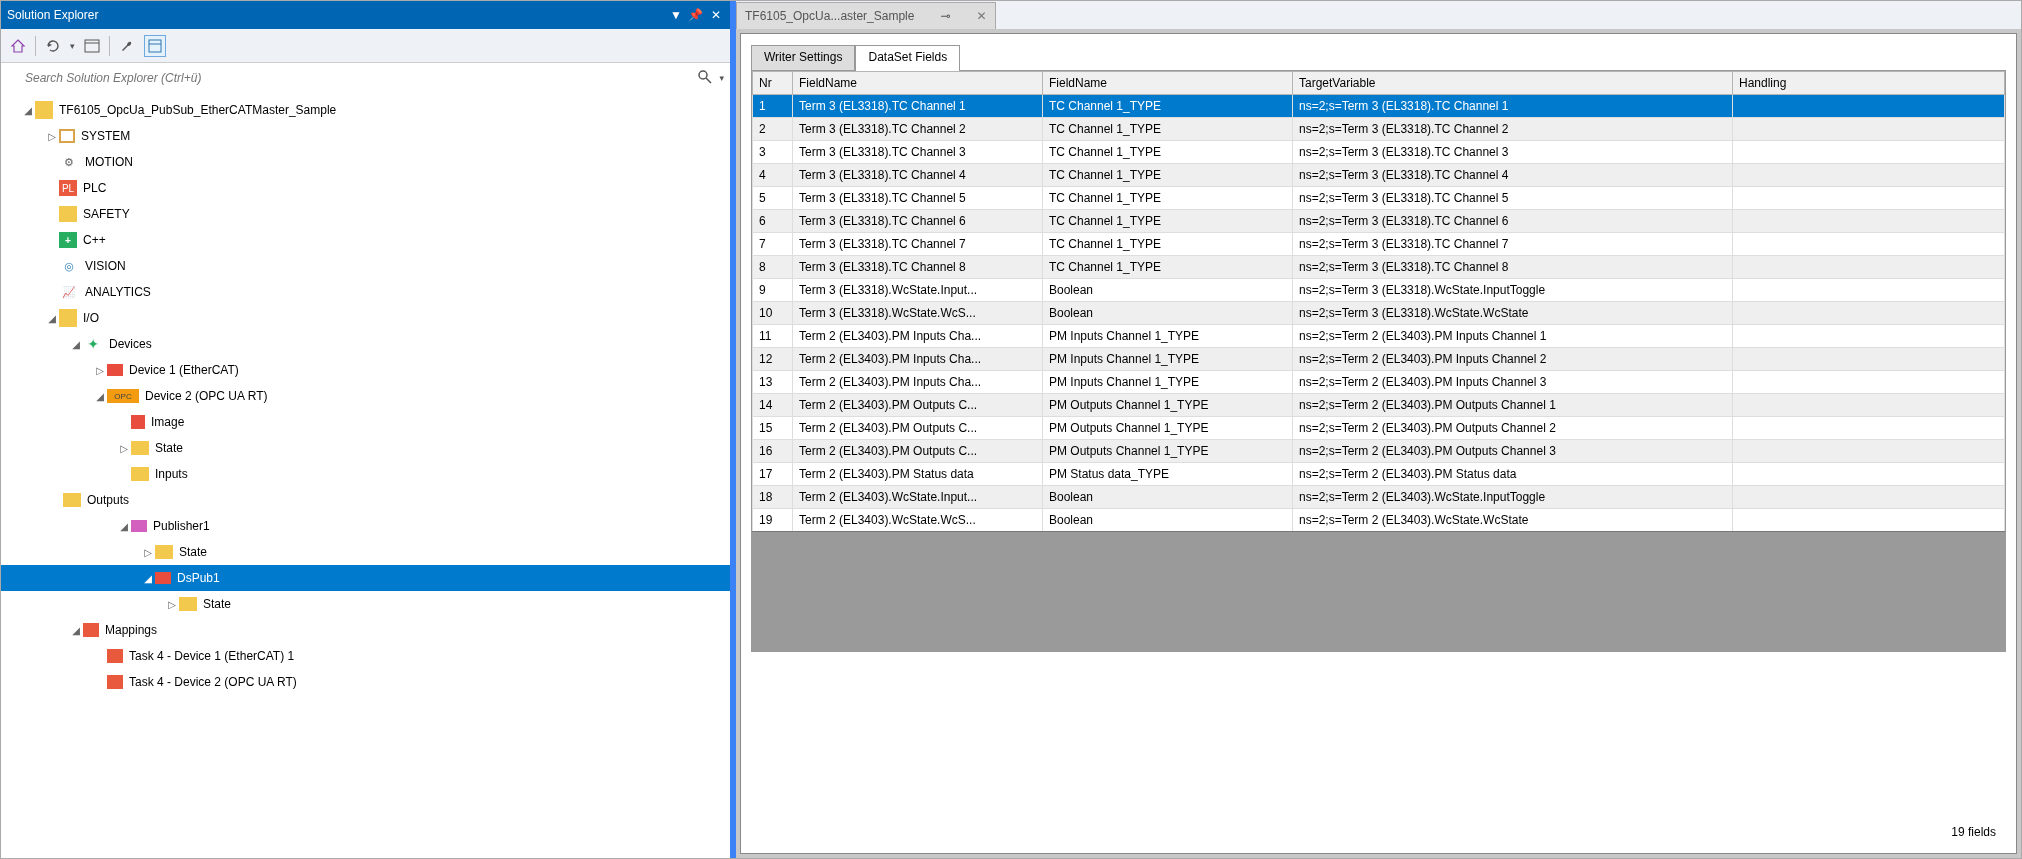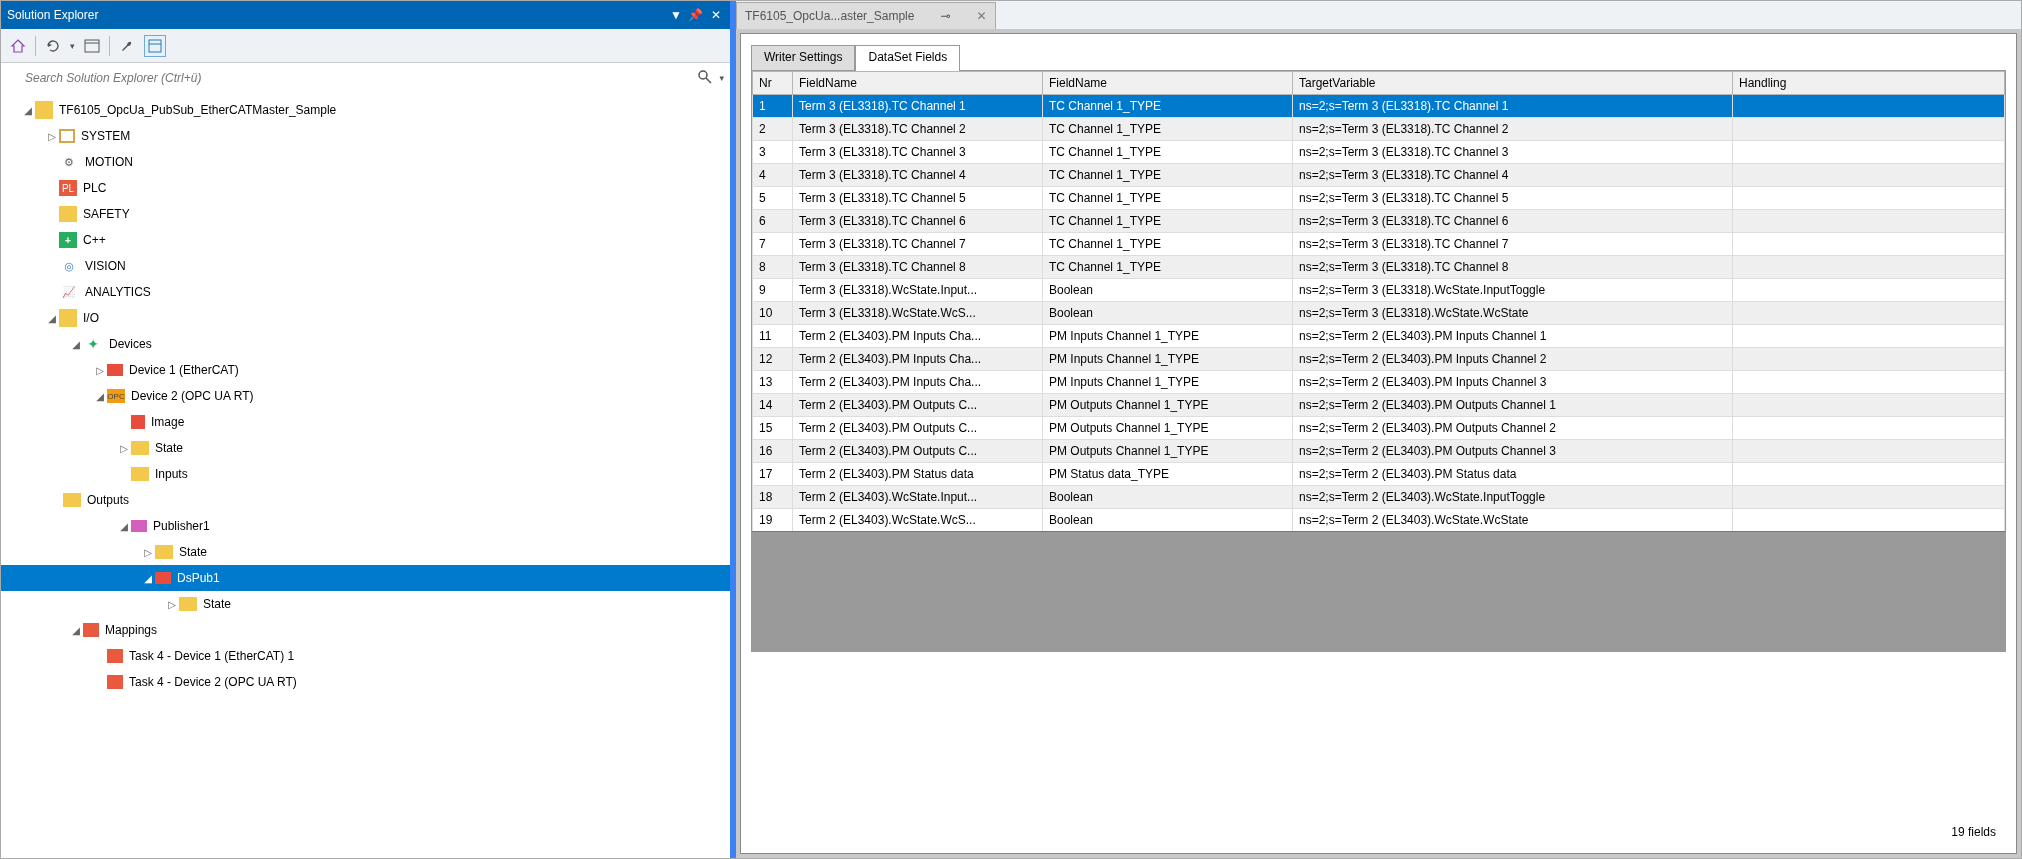--- a/index.html
+++ b/index.html
@@ -25,21 +25,21 @@
   .icon-sys { border:2px solid #d8a34a; width:16px; height:14px; }
   .icon-motion { color:#666; }
   .icon-plc { background:#e8593e; color:#fff; width:18px; height:16px; display:flex; align-items:center; justify-content:center; font-size:10px; }
   .icon-safety { background:#f2c94c; width:18px; height:16px; }
   .icon-cpp { background:#27ae60; color:#fff; width:18px; height:16px; display:flex; align-items:center; justify-content:center; font-size:10px; font-weight:bold; }
   .icon-vision { color:#1f77b4; }
   .icon-analytics { color:#8e44ad; }
   .icon-io { background:#f2c94c; width:18px; height:18px; }
   .icon-dev { color:#27ae60; font-size:14px; }
   .icon-redchip { background:#e74c3c; width:16px; height:12px; }
-  .icon-opc { background:#f39c12; color:#444; font-size:8px; width:18px; height:14px; display:flex; align-items:center; justify-content:center; }
+  .icon-opc { background:#f39c12; color:#444; font-size:8px; width:32px; height:14px; display:flex; align-items:center; justify-content:center; }
   .icon-folder { background:#f2c94c; width:18px; height:14px; }
   .icon-img { background:#e74c3c; width:14px; height:14px; position:relative; }
   .icon-pub { background:#d35fbe; width:16px; height:12px; }
   .icon-dspub { background:#e74c3c; width:16px; height:12px; }
   .icon-map { background:#e8593e; width:16px; height:14px; position:relative; }
   .row.selected { background:#007acc; color:#fff; }
   .row.selected .caret { color:#fff; }
   .label { padding-left:2px; }
   
   .right-panel { flex:1; display:flex; flex-direction:column; background:#c8c8c8; }

